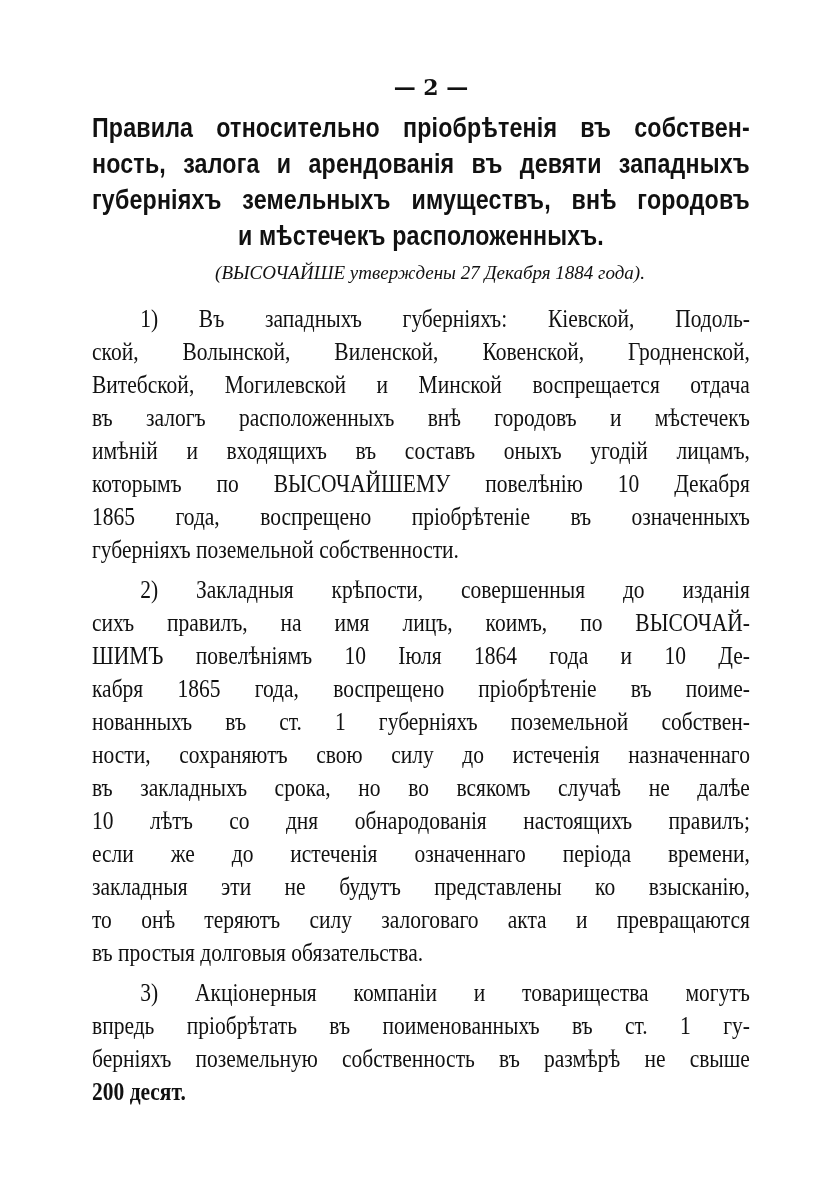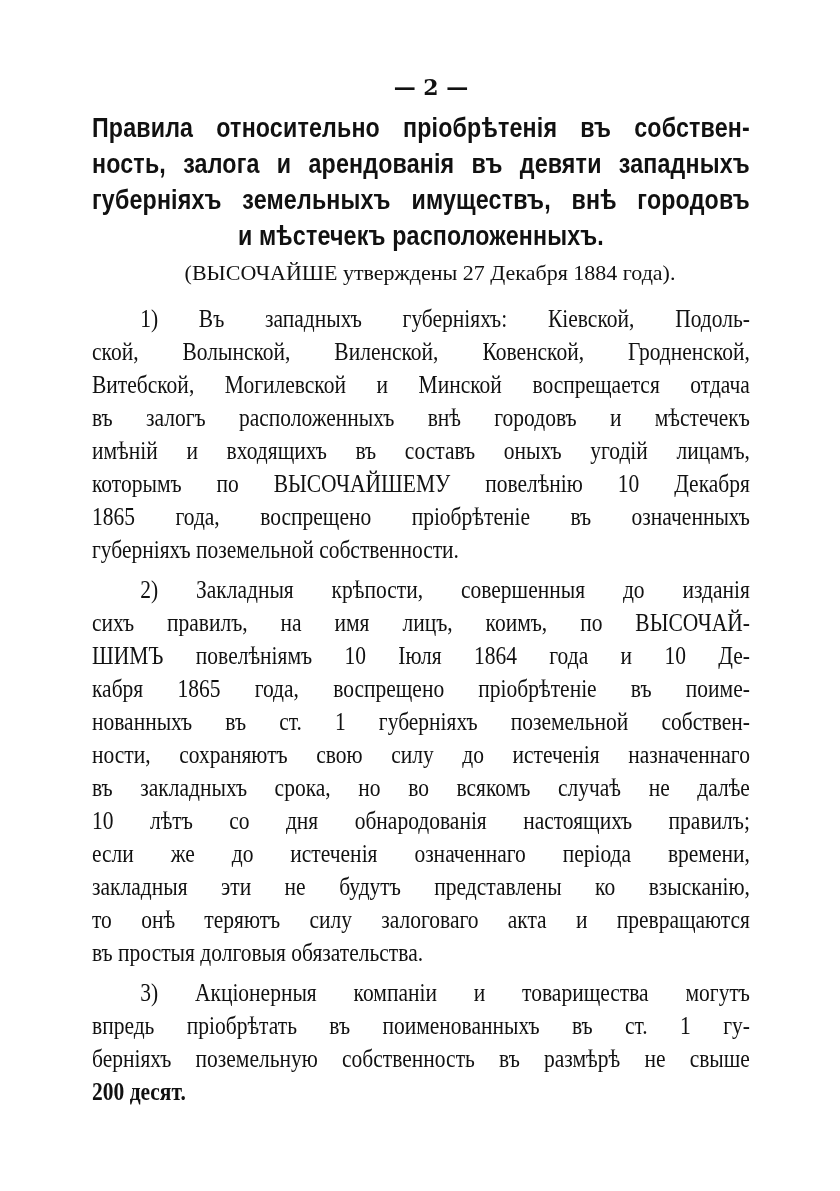--- a/index.html
+++ b/index.html
@@ -48,23 +48,24 @@
       white-space: nowrap;
     }
     .title .tline.last {
       text-align: center;
       text-align-last: center;
     }
     .subtitle {
       margin-top: 6px;
       text-align: center;
       font-family: "Liberation Serif", serif;
-      font-size: 22px;
+      font-size: 19px;
       line-height: 26px;
       padding-left: 18px;
+      font-style: italic;
     }
     .para {
       font-family: "Liberation Serif", serif;
       font-size: 25px;
       line-height: 33px;
       transform: scaleX(0.86);
       transform-origin: left top;
       width: 765px;
     }
     .para .line {

